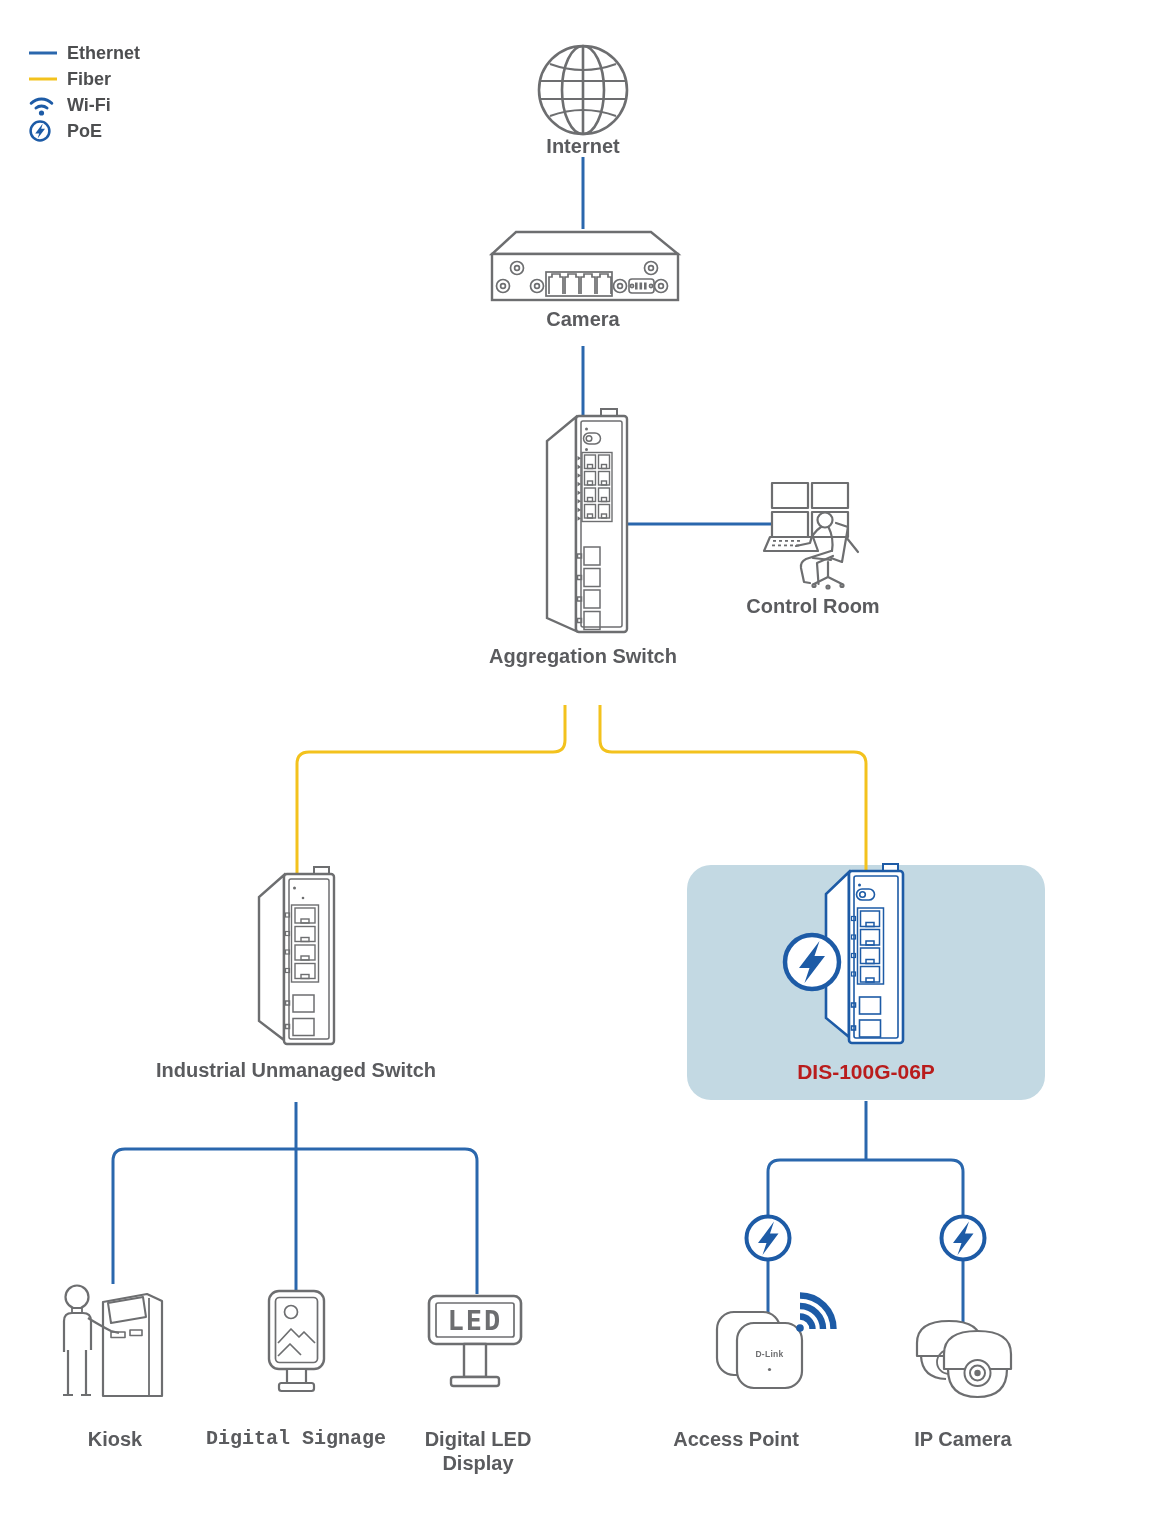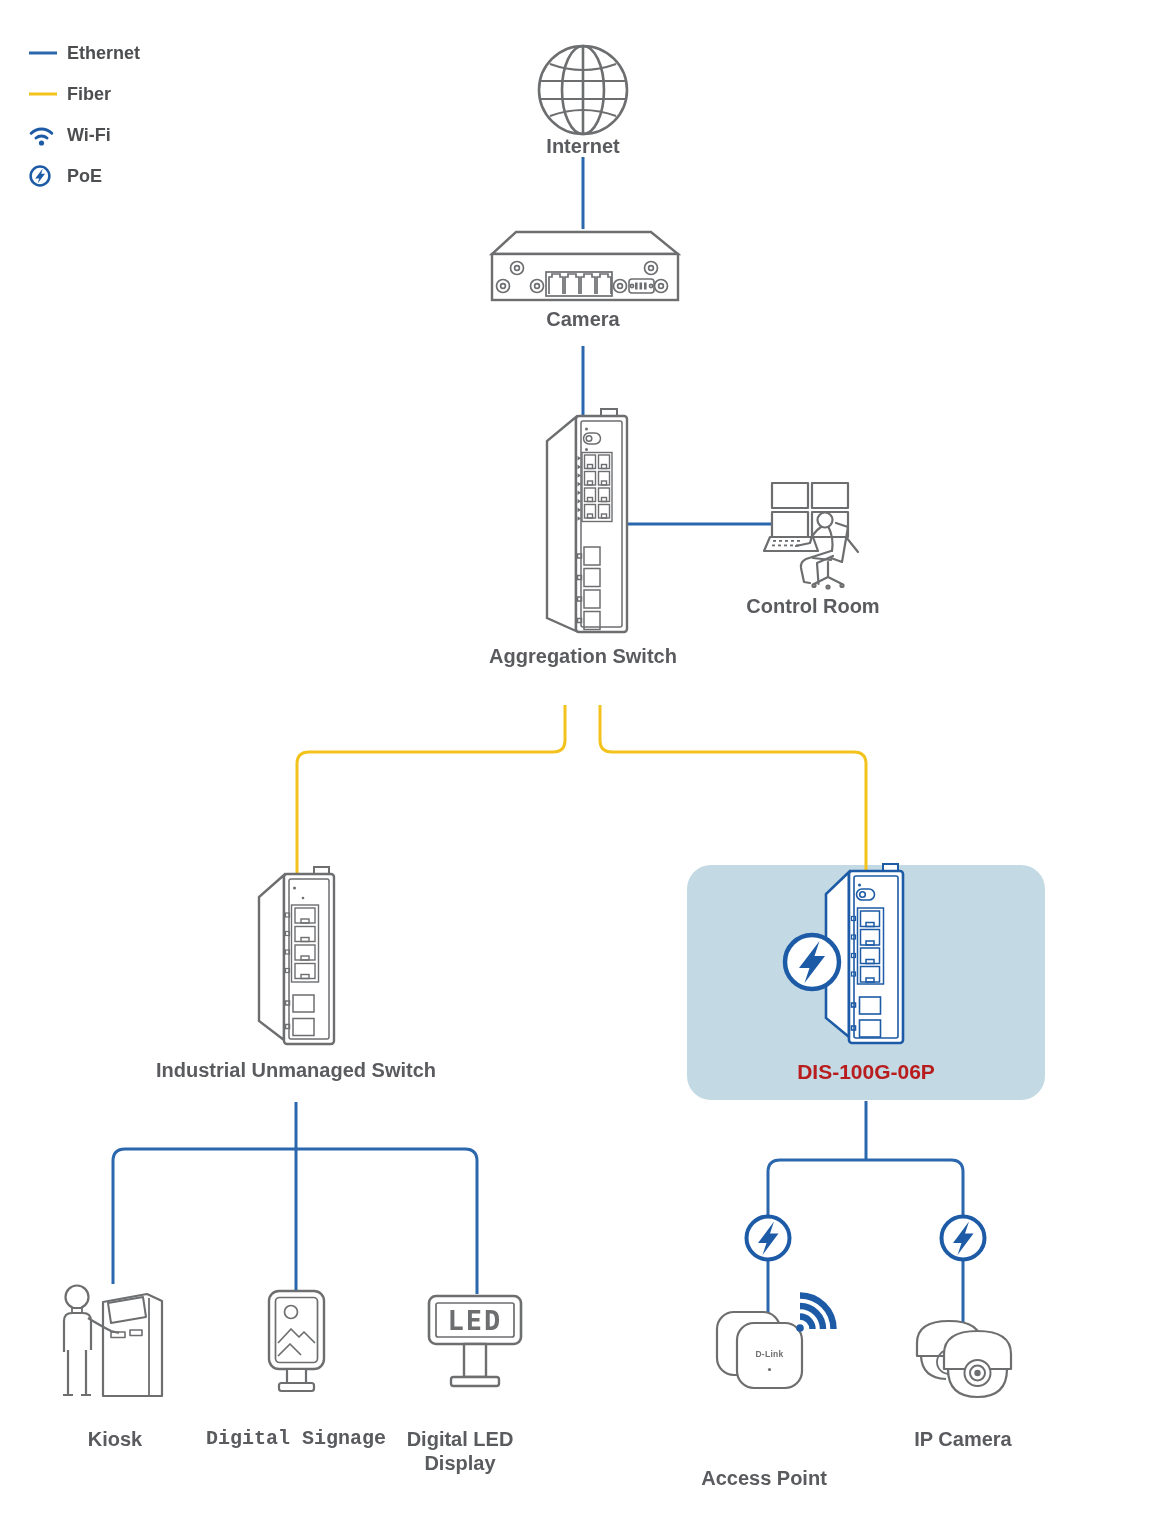--- a/index.html
+++ b/index.html
@@ -7,21 +7,21 @@
     position:relative;width:1160px;height:1520px;background:#ffffff;
     font-family:"Liberation Sans",sans-serif;overflow:hidden;
   }
   svg.diagram{position:absolute;left:0;top:0;}
   .node-label{
     position:absolute;transform:translateX(-50%);
     font-size:20px;font-weight:700;color:#5a5b5e;
     text-align:center;white-space:pre-line;line-height:1.22;
   }
   .node-label.brand{color:#b91c1c;font-size:21px;}
-  .legend{position:absolute;left:28px;top:42px;display:flex;flex-direction:column;gap:19px;}
+  .legend{position:absolute;left:28px;top:42px;display:flex;flex-direction:column;gap:4px;}
   .legend-row{display:flex;align-items:center;height:22px;}
   .legend-icon{width:32px;margin-right:7px;display:flex;align-items:center;}
   .legend-label{font-size:18px;font-weight:700;color:#4d4e50;}
 </style>
 </head>
 <body>
 
 <div class="canvas">
 
   <svg class="diagram" width="1160" height="1520" viewBox="0 0 1160 1520">
@@ -358,18 +358,18 @@
   </div>
 
   <div class="node-label" style="left:583px;top:134px;">Internet</div>
   <div class="node-label" style="left:583px;top:307px;">Camera</div>
   <div class="node-label" style="left:583px;top:644px;">Aggregation Switch</div>
   <div class="node-label" style="left:813px;top:594px;">Control Room</div>
   <div class="node-label" style="left:296px;top:1058px;">Industrial Unmanaged Switch</div>
   <div class="node-label brand" style="left:866px;top:1059px;">DIS-100G-06P</div>
   <div class="node-label" style="left:115px;top:1427px;">Kiosk</div>
   <div class="node-label" style="left:296px;top:1427px;font-family:Liberation Mono, monospace;">Digital Signage</div>
-  <div class="node-label" style="left:460px;top:1427px;">Digital LED
+  <div class="node-label" style="left:478px;top:1427px;">Digital LED
 Display</div>
-  <div class="node-label" style="left:764px;top:1427px;margin-top:39px;">Access Point</div>
+  <div class="node-label" style="left:736px;top:1427px;">Access Point</div>
   <div class="node-label" style="left:963px;top:1427px;">IP Camera</div>
 
 </div>
 
 </body></html>

